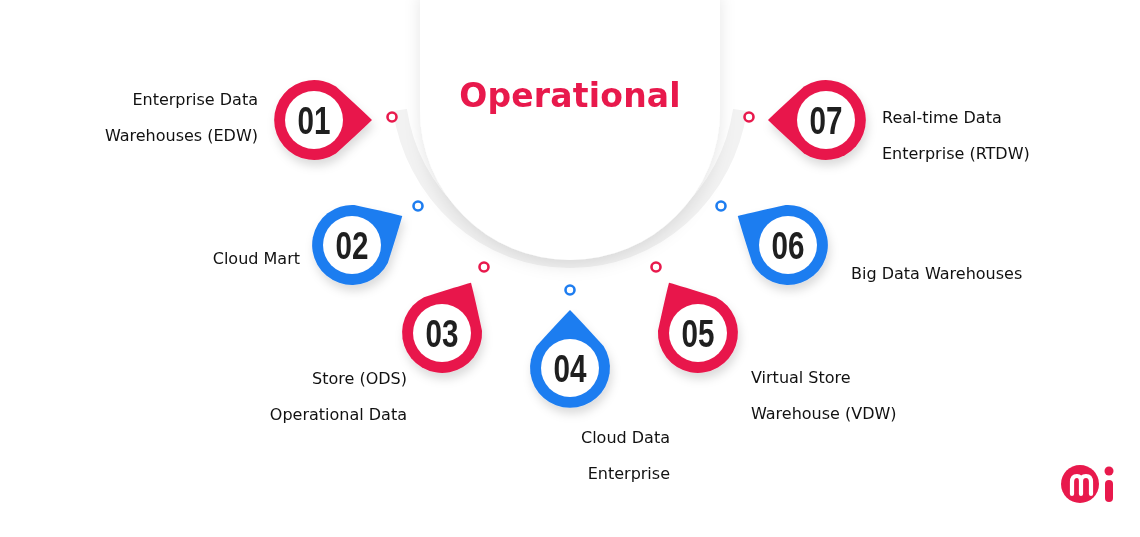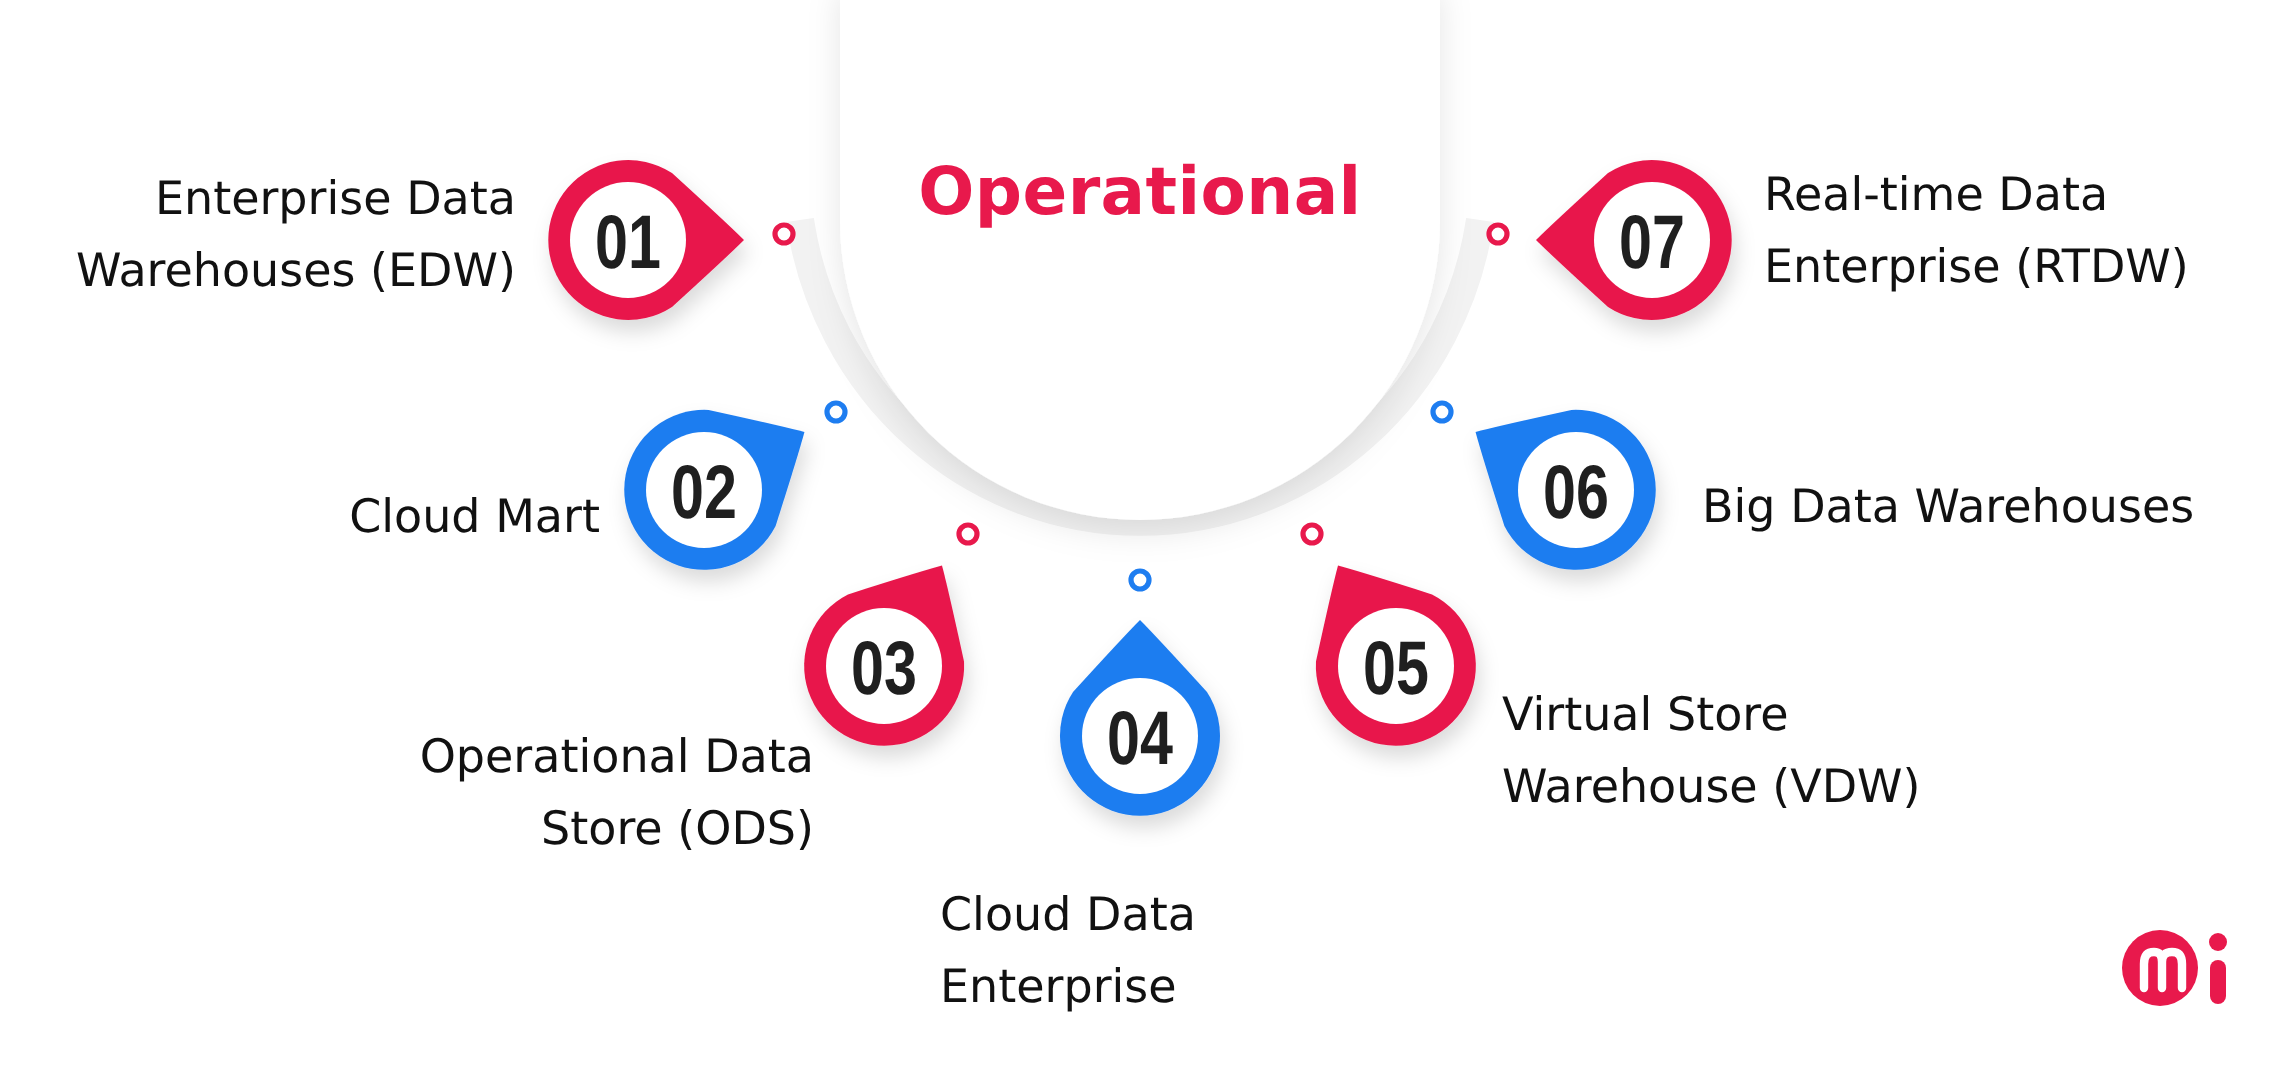--- a/index.html
+++ b/index.html
@@ -2,25 +2,25 @@
 <html><head>
 <meta charset="utf-8">
 <style>
   html, body { margin:0; padding:0; background:#ffffff; }
   body { width:1140px; height:537px; position:relative; overflow:hidden;
          font-family:"DejaVu Sans", "Liberation Sans", sans-serif; color:#111111; }
   .stage { position:absolute; left:0; top:0; width:1140px; height:537px; }
   svg.bg { position:absolute; left:0; top:0; }
   .title { position:absolute; left:420px; width:300px; top:72px; text-align:center;
            font-weight:bold; font-size:33px; line-height:48px; letter-spacing:0.2px; }
-  .label { position:absolute; font-size:23px; line-height:36px; color:#111111; white-space:nowrap; }
+  .label { position:absolute; font-size:16px; line-height:36px; color:#111111; white-space:nowrap; }
   .label .ln { display:block; }
   .r { text-align:right; }
-  .c { text-align:left;margin-top:20px; }
-  .l { text-align:left; }
+  .c { text-align:right; }
+  .l { text-align:left;margin-top:20px; }
   .logo { position:absolute; left:1060px; top:462px; width:62px; height:44px; }
 </style>
 </head>
 <body>
 
 <div class="stage">
 
   <svg class="bg" width="1140" height="537" viewBox="0 0 1140 537">
     <defs>
       <filter id="cardShadow" x="-20%" y="-20%" width="140%" height="140%">
@@ -93,22 +93,22 @@
   <div class="label r" style="right:882px; top:82px;">
     <span class="ln">Enterprise Data</span>
     <span class="ln">Warehouses (EDW)</span>
   </div>
 
   <div class="label r" style="right:840px; top:241px;">
     <span class="ln">Cloud Mart</span>
   </div>
 
   <div class="label r" style="right:733px; top:361px;">
+    <span class="ln">Store (ODS)</span>
     <span class="ln">Operational Data</span>
-    <span class="ln">Store (ODS)</span>
   </div>
 
   <div class="label c" style="left:470px; width:200px; top:420px;">
     <span class="ln">Cloud Data</span>
     <span class="ln">Enterprise</span>
   </div>
 
   <div class="label l" style="left:751px; top:340px;">
     <span class="ln">Virtual Store</span>
     <span class="ln">Warehouse (VDW)</span>

